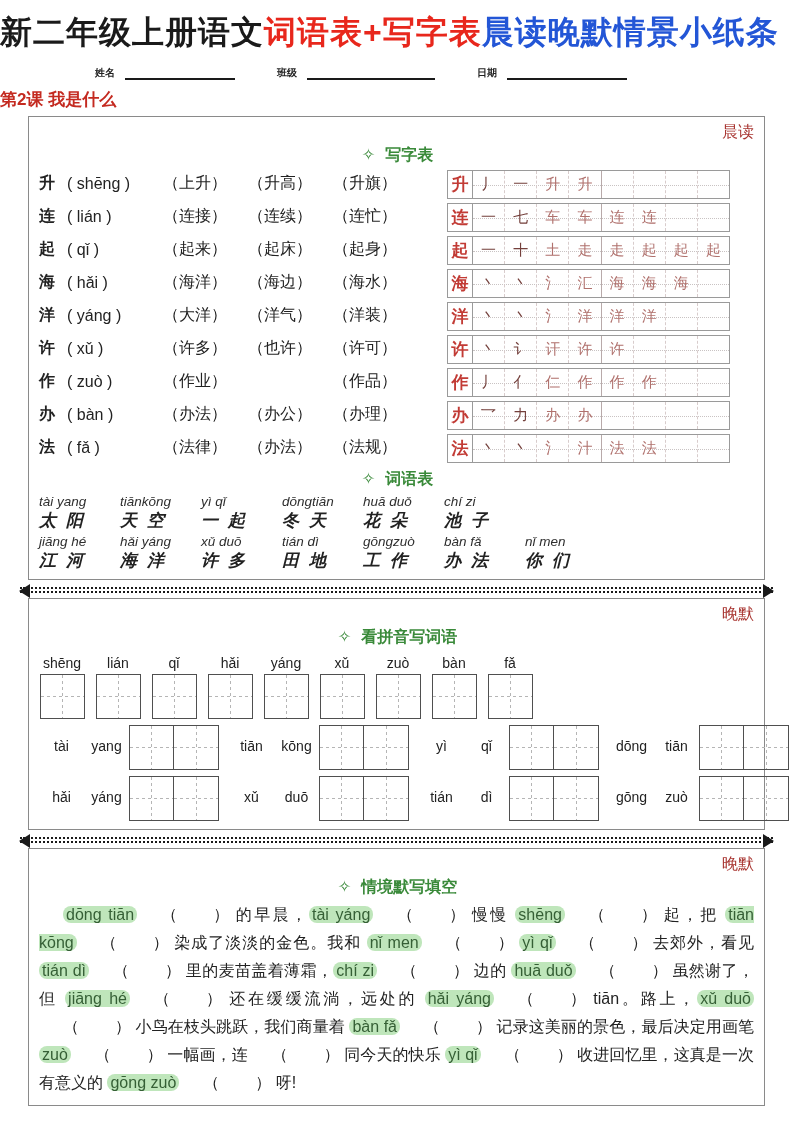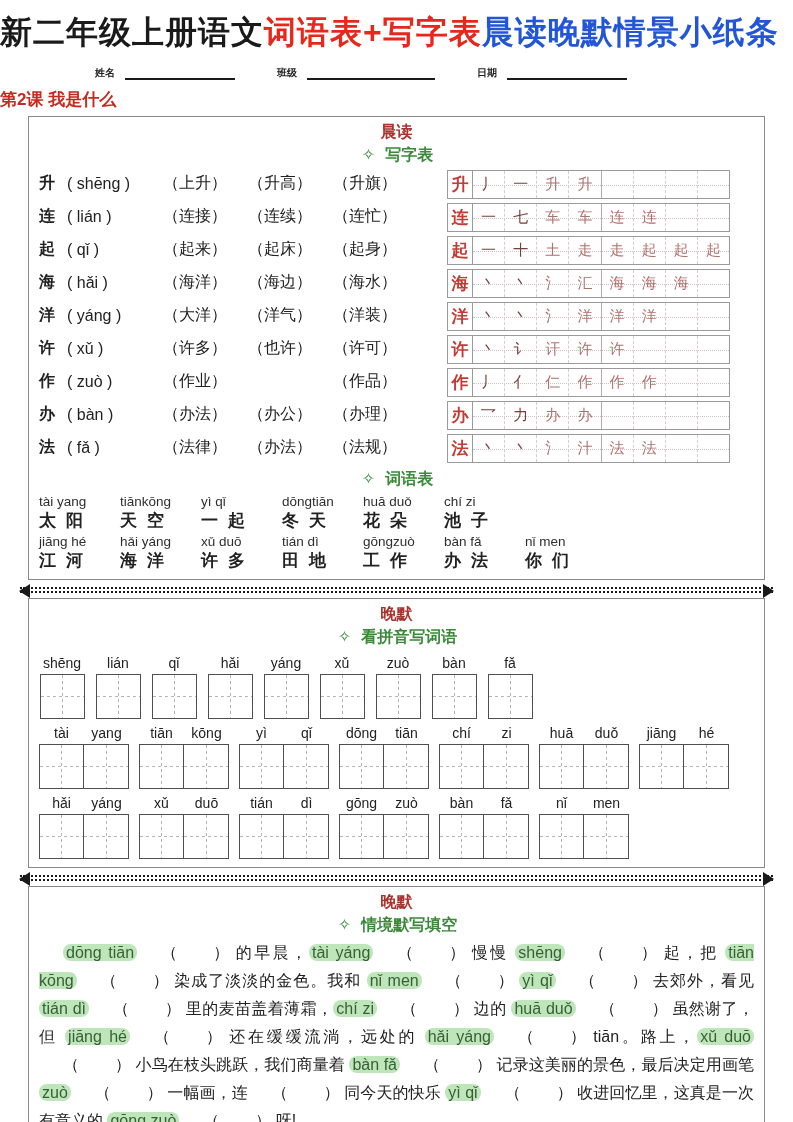--- a/index.html
+++ b/index.html
@@ -13,21 +13,21 @@
   
   .page-title { text-align:left; font-size:32px; font-weight:bold; letter-spacing:1px; line-height:40px; }
   .fields { display:flex; margin:12px 0 0 95px; gap:42px; font-size:10px; font-weight:bold; align-items:flex-end; }
   .fld { display:flex; align-items:flex-end; }
   .ul { display:inline-block; height:16px; border-bottom:2px solid #1a1a1a; margin-left:10px; }
   .ul.w1{width:110px} .ul.w2{width:128px} .ul.w3{width:120px}
   .lesson { text-align:left; color:#c42a20; font-weight:bold; font-size:17px; margin-top:8px; }
 
   
   .box { width:737px; margin:5px auto 0; border:1px solid #8a8a8a; padding:4px 10px 8px; }
-  .tag { text-align:center; color:#a83430; font-weight:bold; font-size:16px; line-height:22px; }
+  .tag { text-align:right; color:#a83430; font-weight:normal; font-size:16px; line-height:22px; }
   .heading { color:#3a8a3a; font-weight:bold; font-size:16px; line-height:24px;text-align:center; }
   .bullet { margin:0 10px 0 2px; font-weight:normal; }
 
   
   .s1-body { display:flex; }
   .left { width:408px; }
   .wrow { display:flex; height:33px; align-items:center; font-size:16px; }
   .wchar { width:28px; font-weight:bold; }
   .wpy { width:96px; }
   .ww { width:85px; }
@@ -40,37 +40,37 @@
   .gcells { flex:1; display:flex; position:relative; }
   .gcells::before { content:""; position:absolute; left:0; right:0; top:50%;
                     border-top:1px dotted #c9c3c3; }
   .gcell { flex:1; border-right:1px dashed #d8cccc; display:flex; align-items:center; justify-content:center;
            font-size:15px; color:#b0716d; position:relative; }
   .gcell:nth-child(4){ border-right:1px solid #b8aaaa; }
   .gcell:last-child { border-right:none; }
   .gcell:nth-child(-n+2){ color:#74403c; }
 
   
-  .wline { display:flex; gap:27px; margin-top:3px; }
+  .wline { display:flex; gap:27px; margin-top:3px;font-style:italic; }
   .witem { display:flex; flex-direction:column; }
   .wpy2 { font-size:13.5px; color:#2e2e2e; line-height:16px; white-space:nowrap; }
   .whz { font-size:17px; font-weight:bold; letter-spacing:10px; line-height:21px; white-space:nowrap; }
 
   
   .sq-strip { display:flex; gap:10px; margin-top:6px; }
   .sq1 { display:flex; flex-direction:column; align-items:center; width:46px; }
   .sq-label { font-size:14px; height:19px; white-space:nowrap; }
   .cell { display:inline-block; width:45px; height:45px; border:1px solid #4f4f4f;
     background-image:
       repeating-linear-gradient(to right, #b5b5b5 0 3px, transparent 3px 6px),
       repeating-linear-gradient(to bottom, #b5b5b5 0 3px, transparent 3px 6px);
     background-size:100% 1px, 1px 100%;
     background-position:0 50%, 50% 0;
     background-repeat:no-repeat; }
-  .sq2 { display:flex; flex-direction:column; align-items:center; }
+  .sq2 { display:flex; flex-direction:row; align-items:center; }
   .lbls { display:flex; height:19px; }
   .lbls span { width:45px; text-align:center; font-size:14px; white-space:nowrap; }
   .cells { display:flex; }
   .cells .cell + .cell { border-left:none; }
 
   
   .divider { position:relative; width:753px; margin:7px auto 2px; height:6px;
              border-top:2px dotted #1a1a1a; border-bottom:2px dotted #1a1a1a; }
   .arr { position:absolute; top:-5px; width:0; height:0;
          border-top:7px solid transparent; border-bottom:7px solid transparent; }

